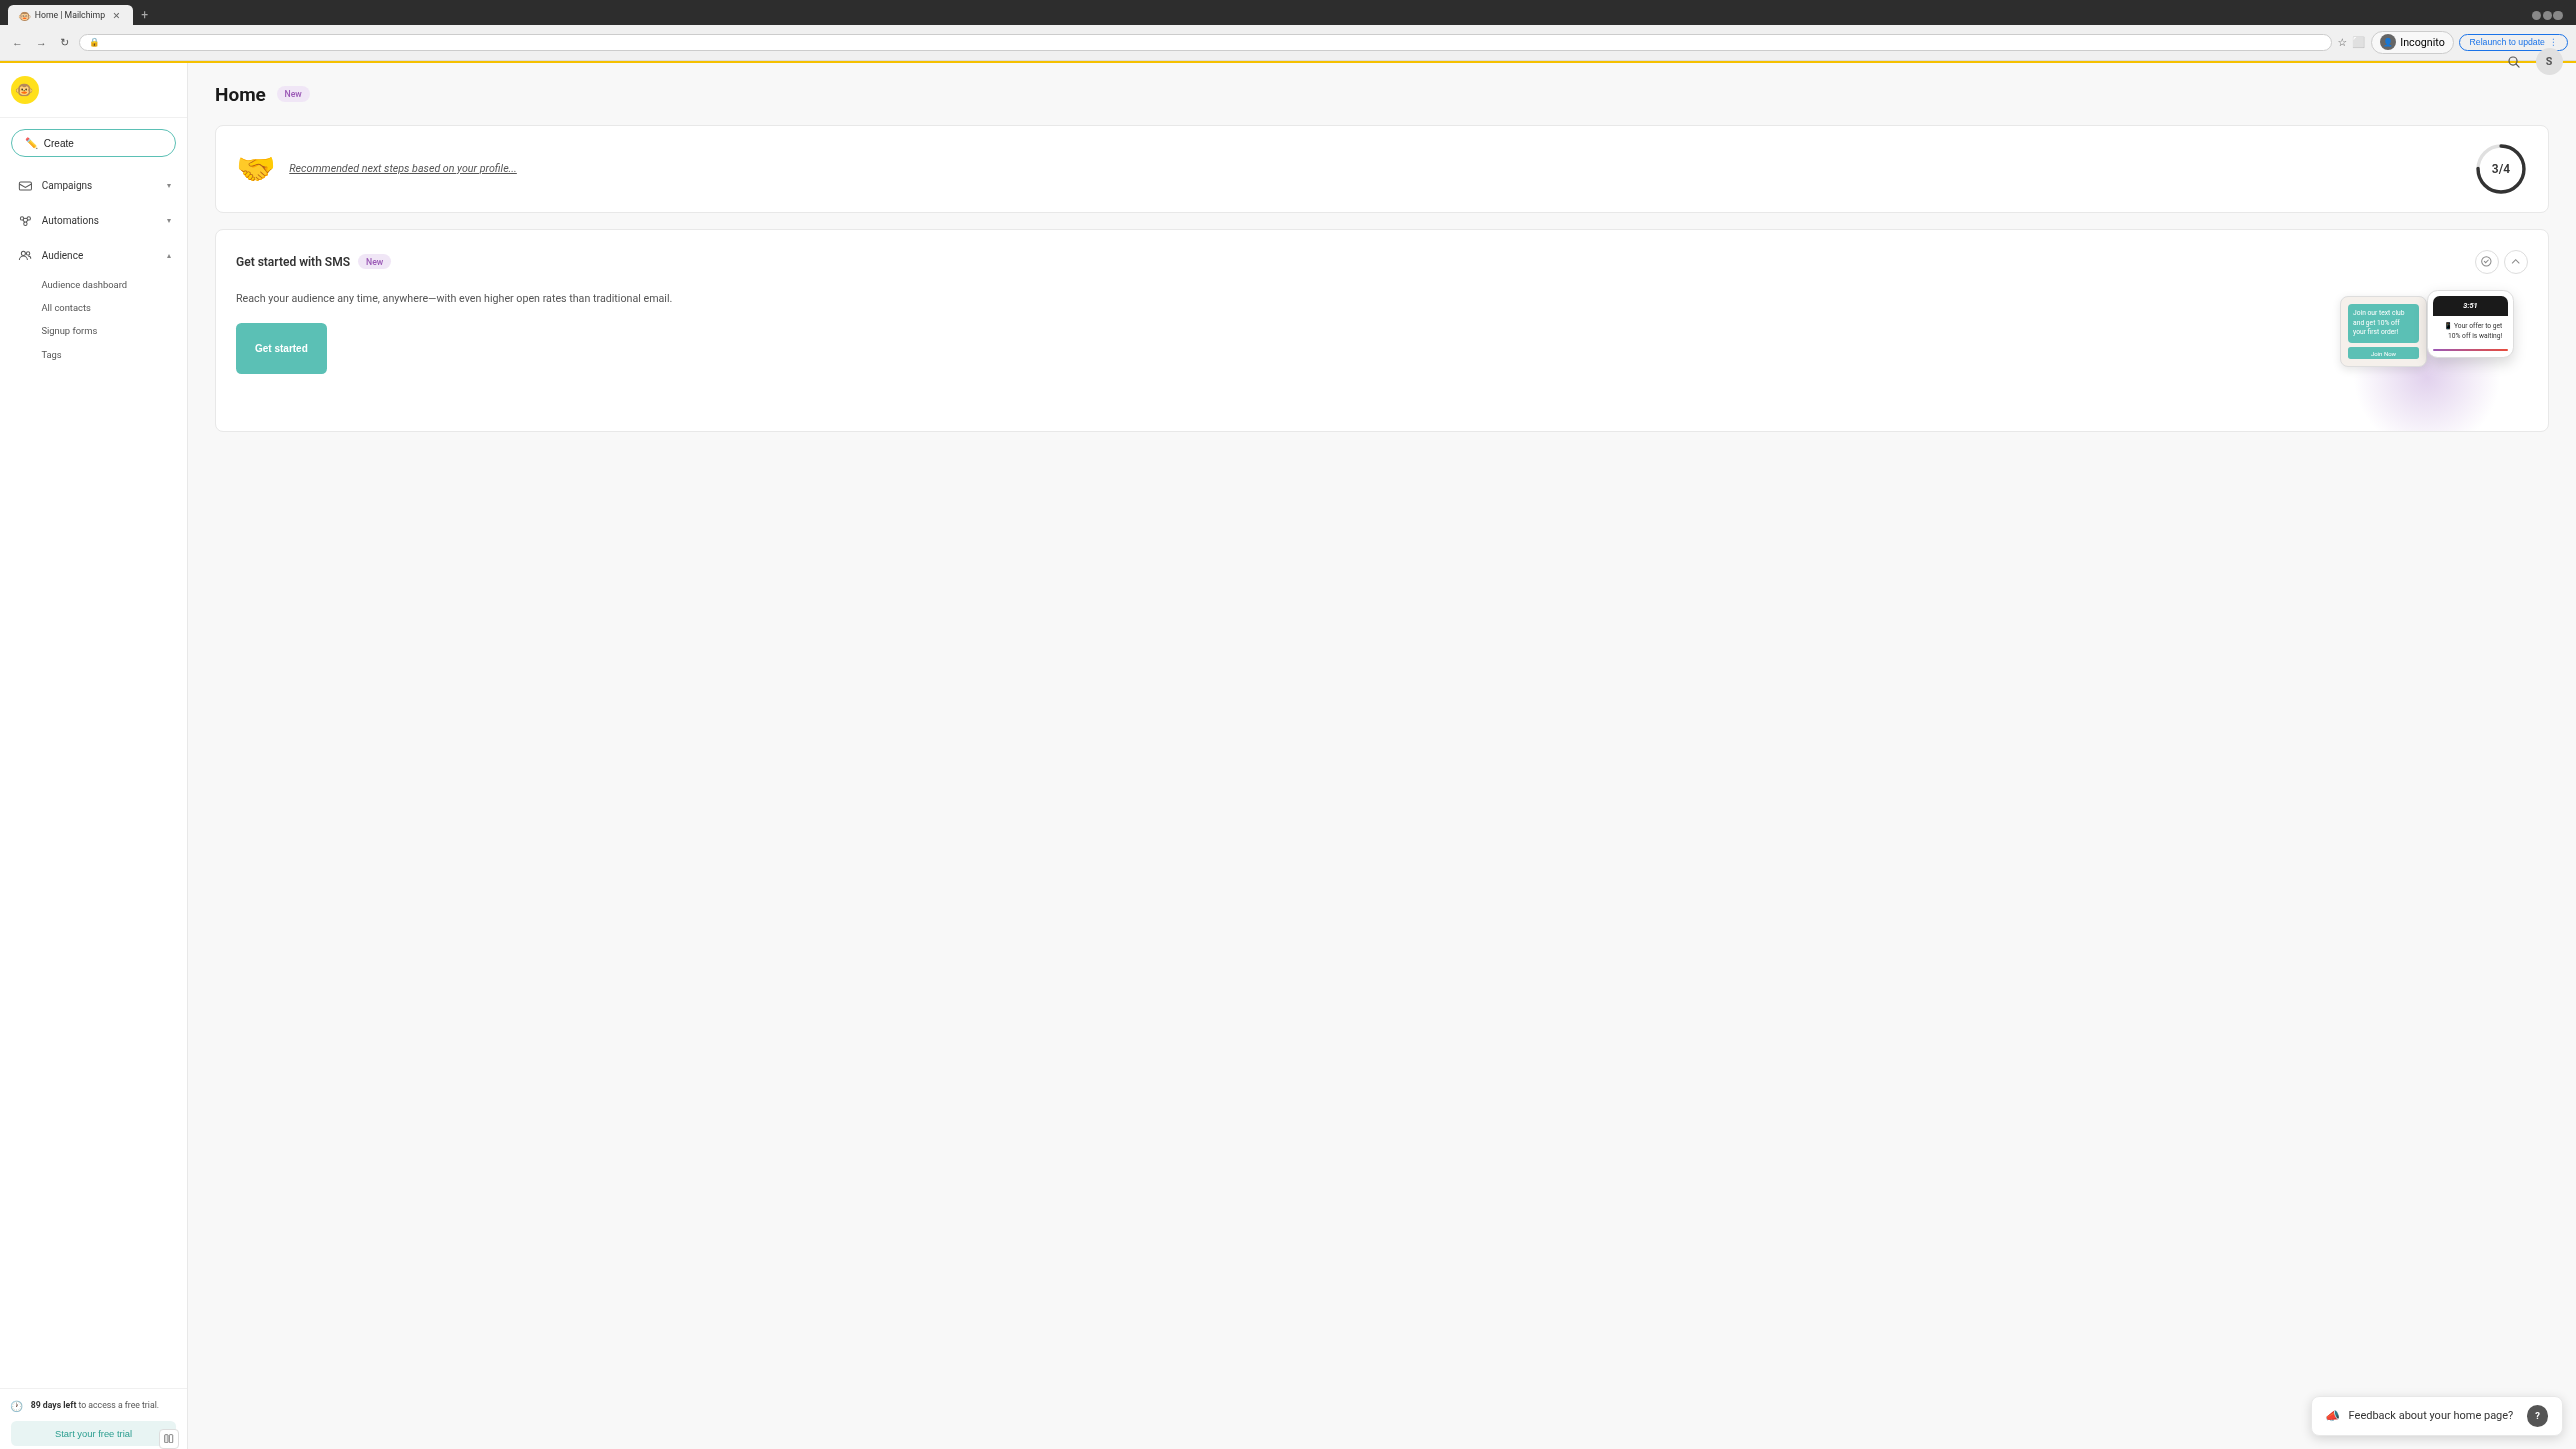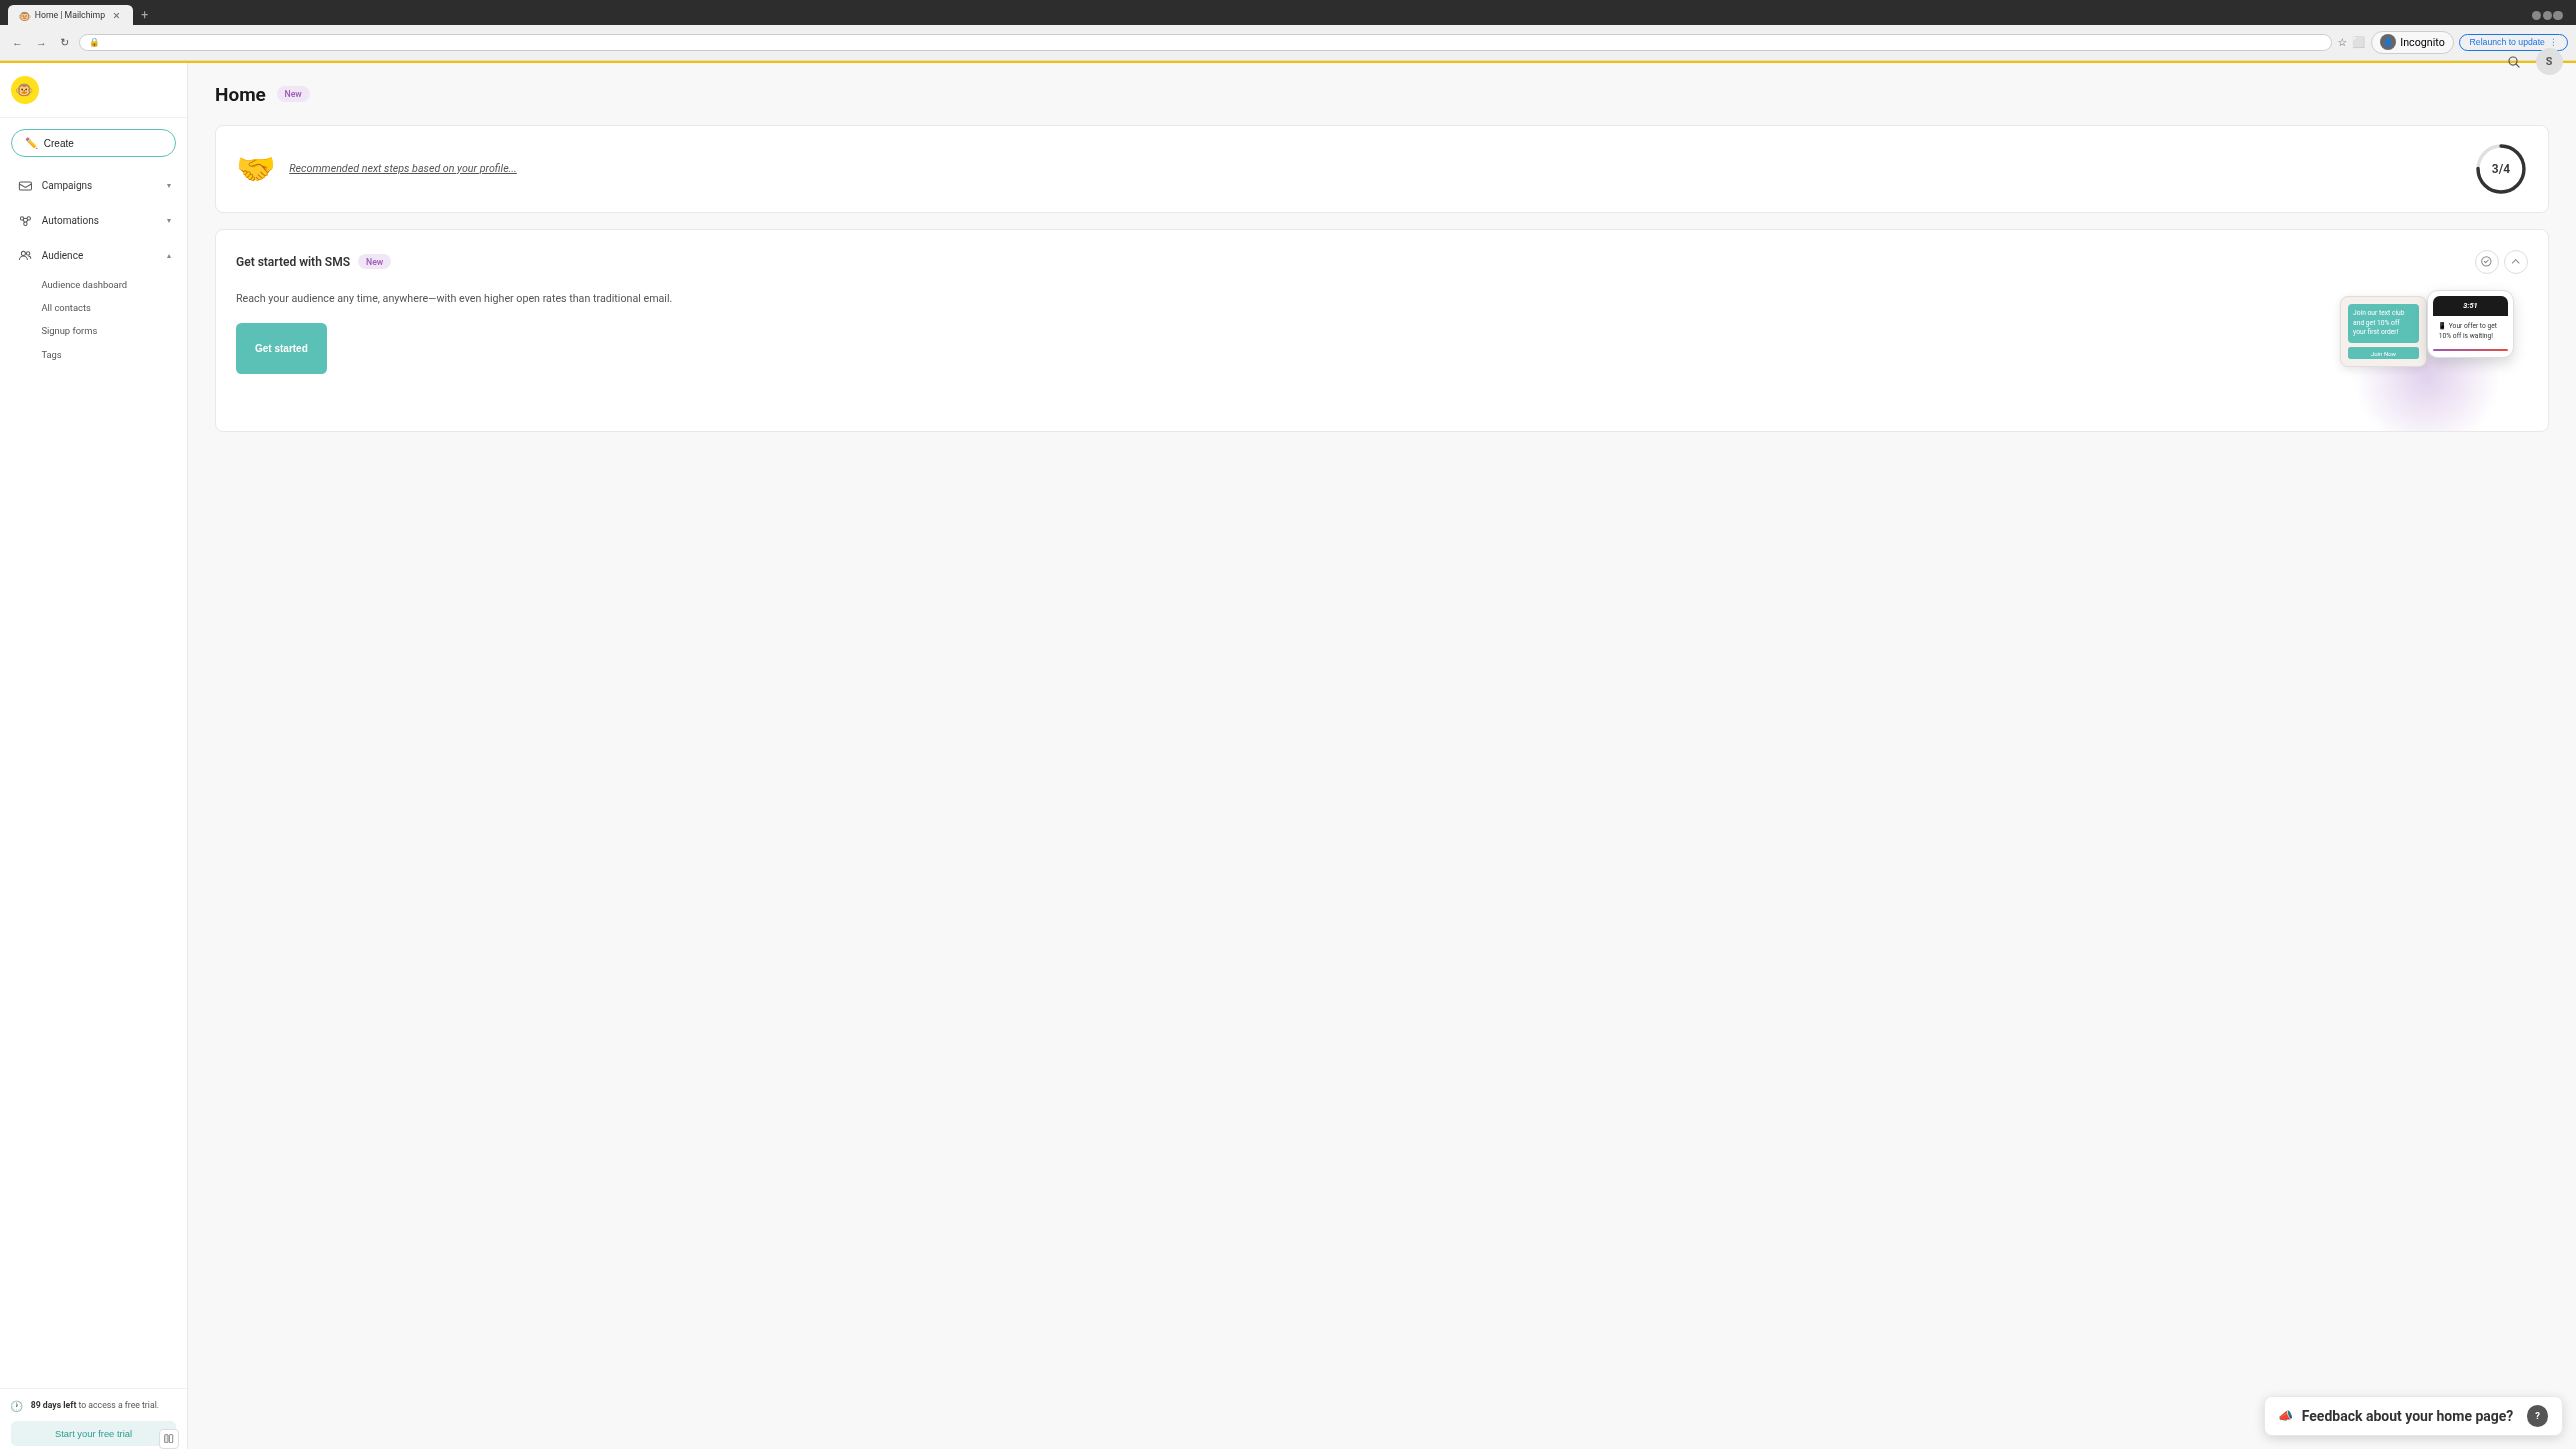--- a/index.html
+++ b/index.html
@@ -80,21 +80,21 @@
     .sms-headline { font-size: 21.5px; font-weight: 800; color: #1a1a1a; line-height: 1.2; margin-bottom: 13.4px; }
     .sms-description { font-size: 10.7px; color: #555; line-height: 1.6; margin-bottom: 16px; }
     .sms-cta { display: inline-block; background: #5bc0b5; color: white; padding: 20px 19px; border-radius: 5.4px; font-size: 10px; font-weight: 600; text-decoration: none; cursor: pointer; border: none; }
 
     .sms-illustration { width: 188px; min-width: 188px; position: relative; }
     .phone-glow { position: absolute; width: 148px; height: 148px; background: radial-gradient(circle, rgba(180, 140, 210, 0.4) 0%, rgba(180, 140, 210, 0) 70%); border-radius: 50%; top: 13.4px; left: 13.4px; }
 
     
     .feedback-bar { position: fixed; bottom: 13.4px; right: 13.4px; background: white; border-radius: 8px; padding: 8px 13.4px; display: flex; align-items: center; gap: 8px; box-shadow: 0 2.7px 10.7px rgba(0,0,0,0.15); border: 0.7px solid #e8e8e8; }
     .feedback-icon { color: #9b59b6; font-size: 12px; }
-    .feedback-text { font-size: 14px; color: #333; font-weight: bold; }
+    .feedback-text { font-size: 11px; color: #333; }
     .help-btn { width: 21.5px; height: 21.5px; border-radius: 50%; background: #555; color: white; display: flex; align-items: center; justify-content: center; font-size: 9.4px; font-weight: bold; cursor: pointer; margin-left: 5.4px; }
 
     
     ::-webkit-scrollbar { width: 4px; }
     ::-webkit-scrollbar-track { background: #f0f0f0; }
     ::-webkit-scrollbar-thumb { background: #ccc; border-radius: 2px; }
   </style>
 </head>
 <body>
 
@@ -293,21 +293,21 @@
 
             <div style="position:relative;width:174px;height:121px;">
 
               <div style="position:absolute;left:0;top:6.7px;width:87px;background:#f5f0eb;border-radius:8px;border:1.3px solid #ddd;padding:6.7px;box-shadow:0 2.7px 8px rgba(0,0,0,0.1);">
                 <div style="background:#5bc0b5;border-radius:4px;padding:5.4px;font-size:6.7px;color:white;line-height:1.4;">Join our text club and get 10% off your first order!</div>
                 <div style="margin-top:4px;background:#5bc0b5;border-radius:2.7px;padding:2.7px 5.4px;font-size:6px;color:white;text-align:center;">Join Now</div>
               </div>
 
               <div style="position:absolute;right:0;top:0;width:87px;background:white;border-radius:10.7px;border:1.3px solid #ddd;padding:5.4px;box-shadow:0 5.4px 13.4px rgba(0,0,0,0.15);overflow:hidden;">
                 <div style="background:#1a1a1a;border-radius:6.7px 6.7px 0 0;padding:5.4px;color:white;font-size:7.4px;text-align:center;font-weight:bold;font-style:italic;">3:51</div>
-                <div style="padding:5.4px;font-size:6.7px;line-height:1.5;color:#333;">📱 Your offer to get 10% off is waiting!</div>
+                <div style="padding:5.4px;font-size:6.7px;line-height:1.5;color:#333;text-align:right;">📱 Your offer to get 10% off is waiting!</div>
                 <div style="height:2px;background:linear-gradient(90deg,#9b59b6,#e74c3c);border-radius:1.3px;margin-top:2.7px;"></div>
               </div>
             </div>
           </div>
         </div>
       </div>
 
     </div>
   </div>
 </div>

